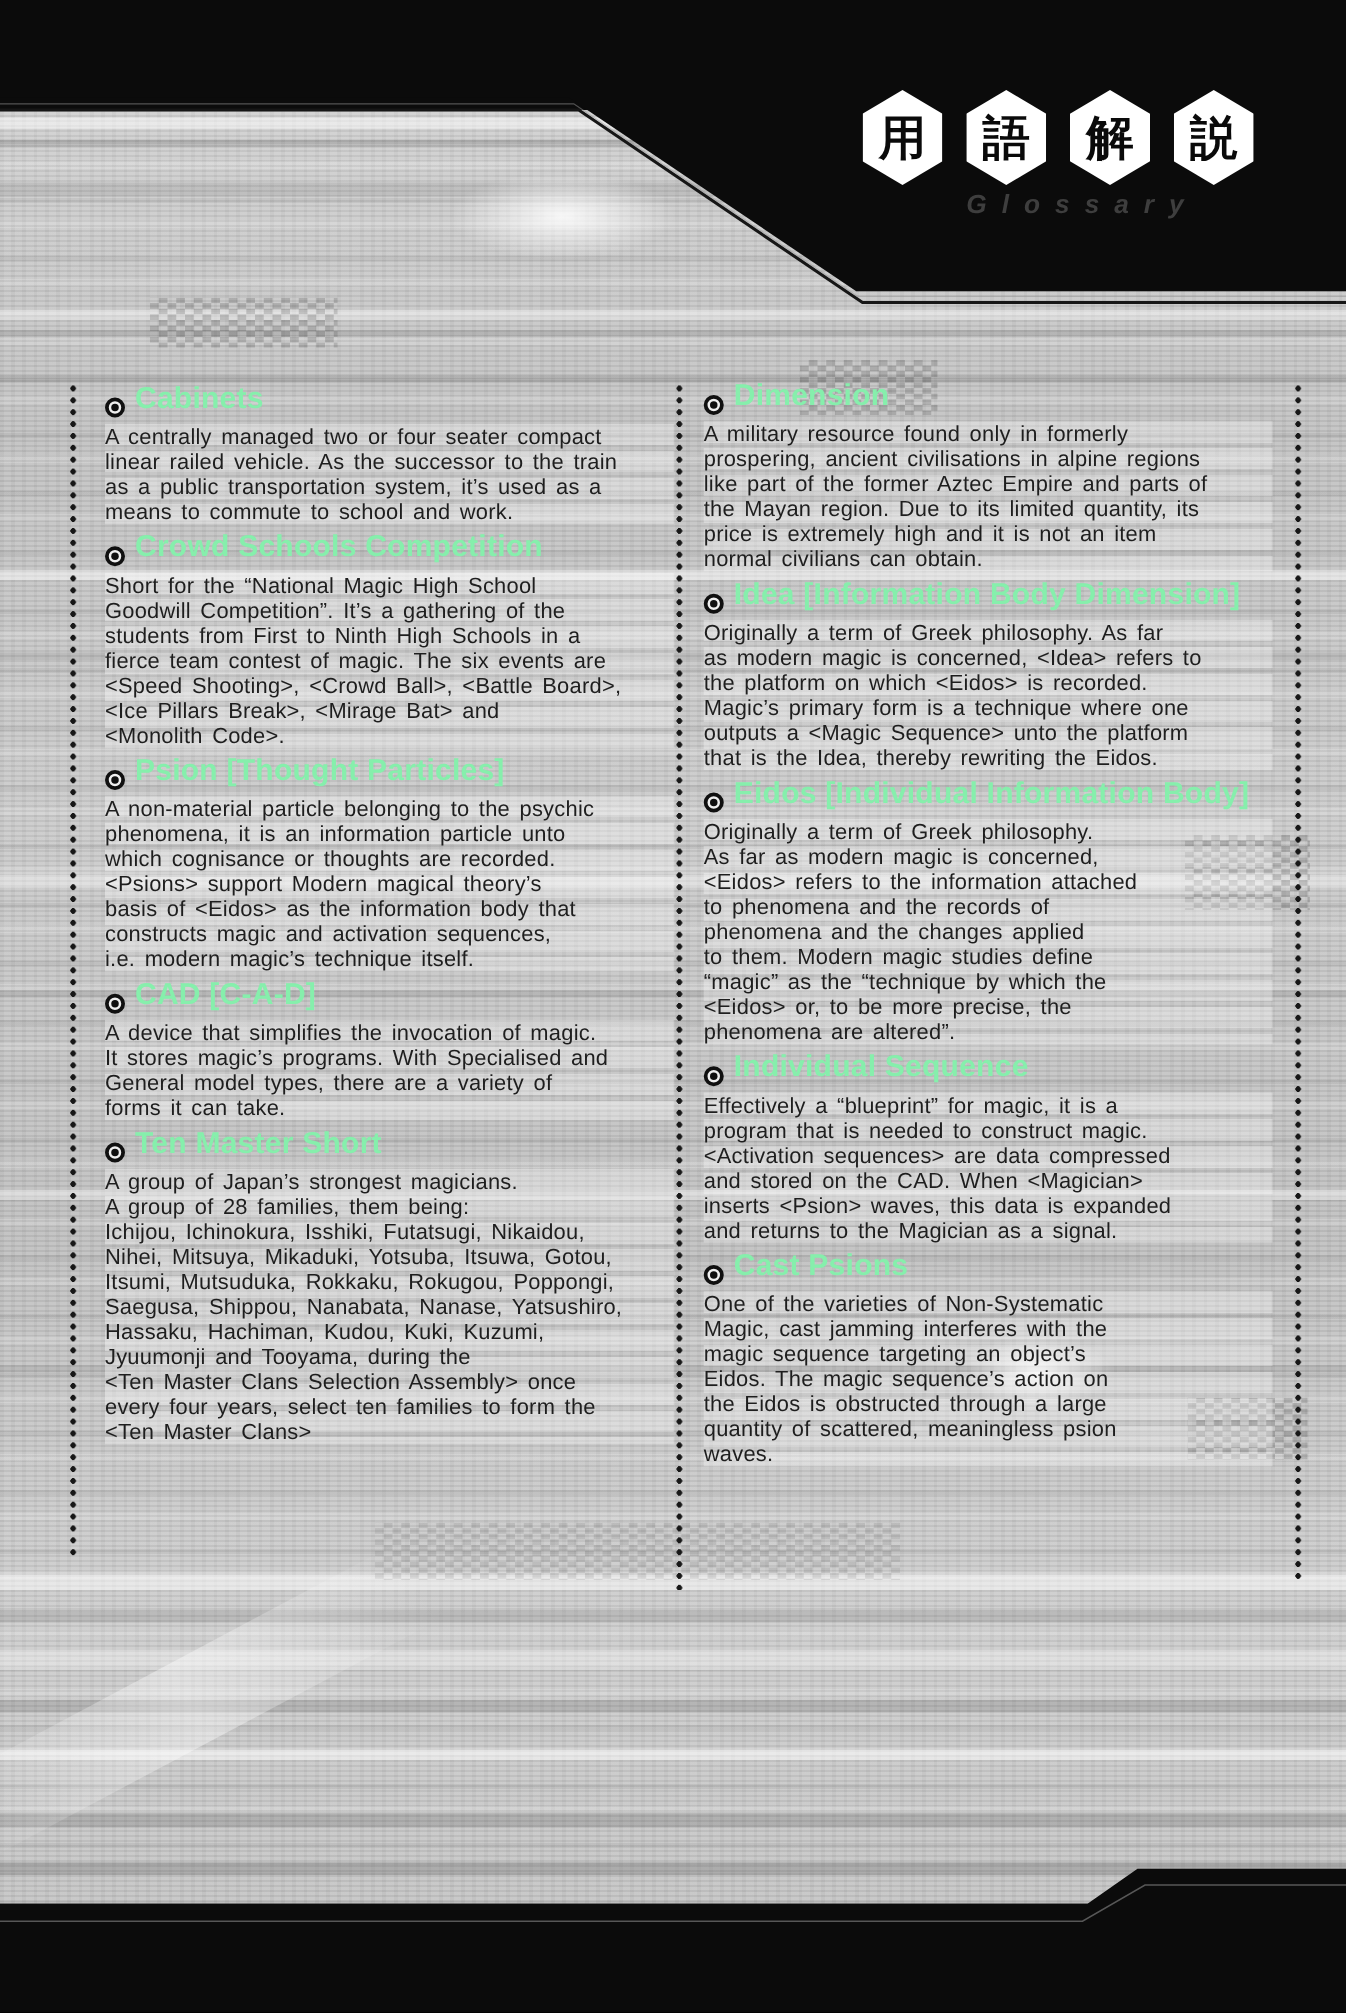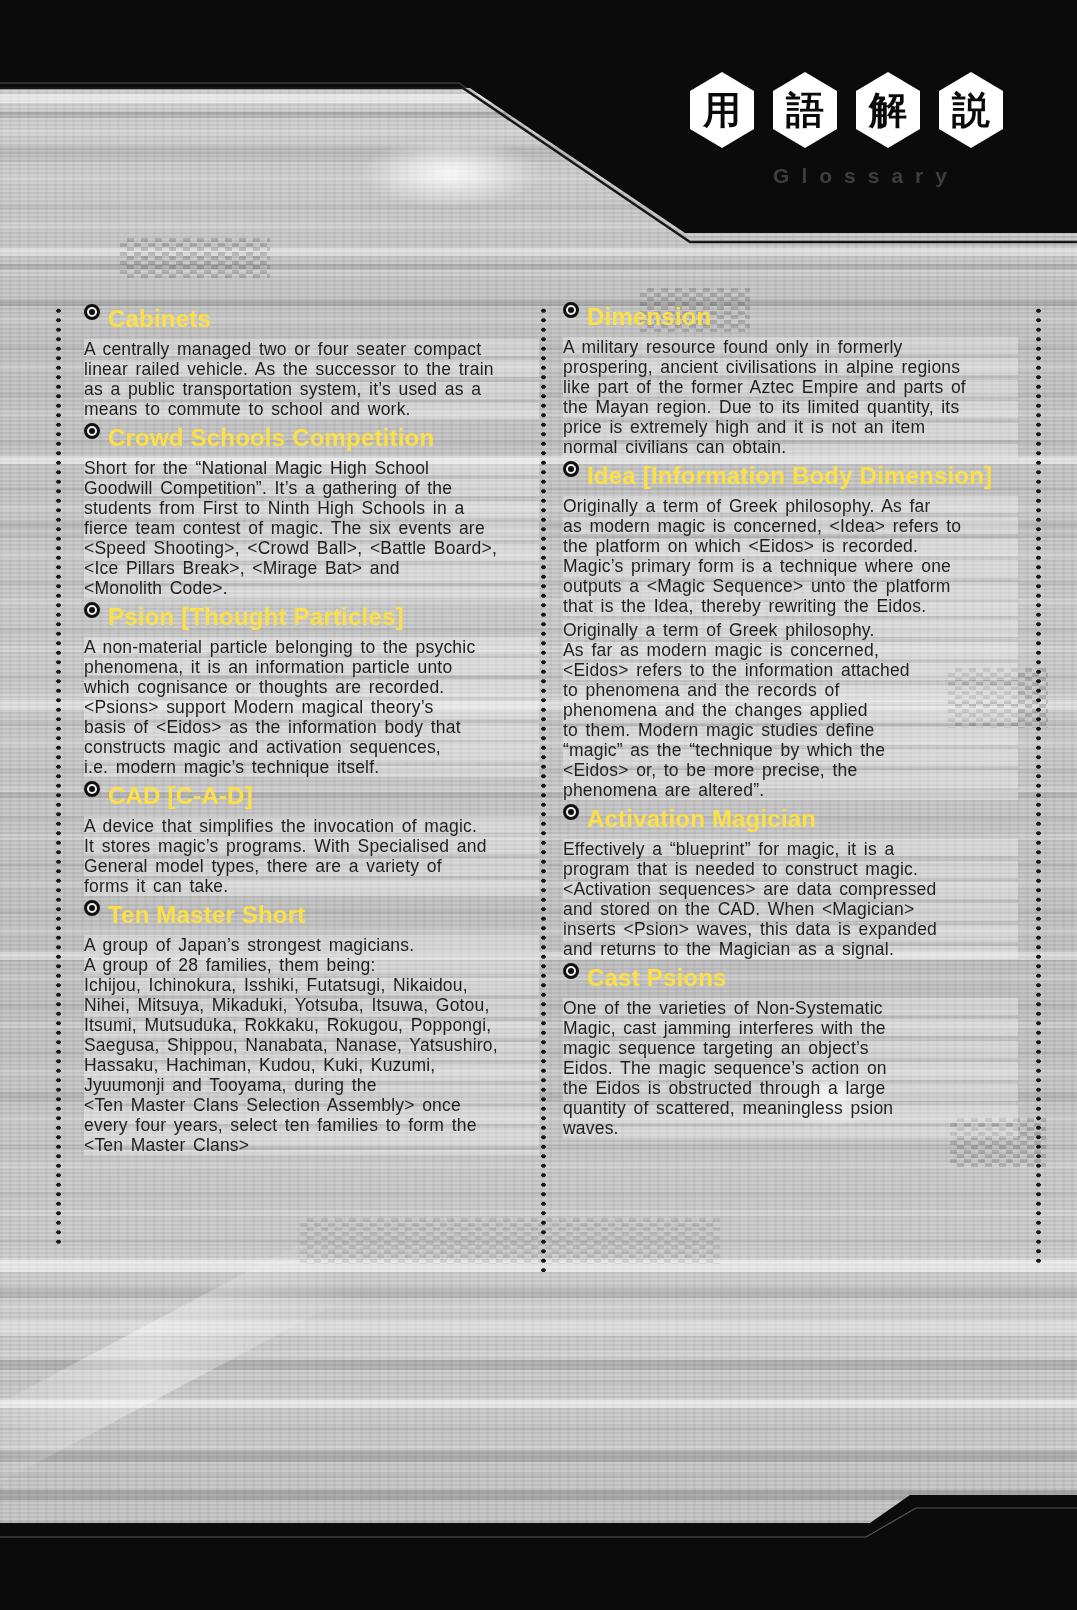--- a/index.html
+++ b/index.html
@@ -28,35 +28,35 @@
   .shape-svg{position:absolute;left:0;}
   
   .hex-row{position:absolute;left:690px;top:72px;display:flex;gap:19px;}
   .hex{
     width:64px;height:76px;background:#fff;
     clip-path:polygon(50% 0,100% 25%,100% 75%,50% 100%,0 75%,0 25%);
     display:flex;align-items:center;justify-content:center;
     font-family:"DejaVu Sans",sans-serif;font-weight:bold;font-size:38px;color:#0a0a0a;
   }
   .glossary-label{
-    position:absolute;left:688px;top:164px;width:344px;text-align:center;
-    font-size:21px;color:#3e3e3e;letter-spacing:12px;text-indent:12px;font-weight:bold;
+    position:absolute;left:688px;top:152px;width:344px;text-align:center;
+    font-size:21px;color:#3e3e3e;letter-spacing:12px;text-indent:12px;font-weight:bold;font-style:italic;
   }
   
   .dotted{
     position:absolute;width:5px;
     background-image:radial-gradient(circle,#171717 2.1px,rgba(0,0,0,0) 2.4px);
     background-size:5px 9.5px;
   }
   
   .col{position:absolute;width:455px;}
   .entry{margin:0 0 4px 0;}
   .term{
-    margin:0 0 5px 0;font-size:24px;line-height:30px;font-weight:bold;color:#fde047;
-    letter-spacing:.2px;white-space:nowrap;display:flex;align-items:flex-start;
+    margin:0 0 5px 0;font-size:24px;line-height:30px;font-weight:bold;color:#86efac;
+    letter-spacing:.2px;white-space:nowrap;display:flex;align-items:flex-end;
   }
   .bullet{
     flex:0 0 auto;width:10px;height:10px;border:3px solid #101010;border-radius:50%;
     margin-right:8px;position:relative;background:#efefef;
   }
   .bullet::after{
     content:"";position:absolute;left:2px;top:2px;width:6px;height:6px;border-radius:50%;background:#101010;
   }
   .body{
     margin:0;font-size:17.5px;line-height:20px;color:#1e1e1e;
@@ -212,34 +212,38 @@
           <span>Idea [Information Body Dimension]</span>
         </h2>
       <p class="body">Originally a term of Greek philosophy. As far
 as modern magic is concerned, &lt;Idea&gt; refers to
 the platform on which &lt;Eidos&gt; is recorded.
 Magic’s primary form is a technique where one
 outputs a &lt;Magic Sequence&gt; unto the platform
 that is the Idea, thereby rewriting the Eidos.</p>
     </section>
     <section class="entry">
+      <h2 class="term">
+          <span class="bullet"></span>
+          <span>Eidos [Individual Information Body]</span>
+        </h2>
       <p class="body">Originally a term of Greek philosophy.
 As far as modern magic is concerned,
 &lt;Eidos&gt; refers to the information attached
 to phenomena and the records of
 phenomena and the changes applied
 to them. Modern magic studies define
 “magic” as the “technique by which the
 &lt;Eidos&gt; or, to be more precise, the
 phenomena are altered”.</p>
     </section>
     <section class="entry">
       <h2 class="term">
           <span class="bullet"></span>
-          <span>Activation Magician</span>
+          <span>Individual Sequence</span>
         </h2>
       <p class="body">Effectively a “blueprint” for magic, it is a
 program that is needed to construct magic.
 &lt;Activation sequences&gt; are data compressed
 and stored on the CAD. When &lt;Magician&gt;
 inserts &lt;Psion&gt; waves, this data is expanded
 and returns to the Magician as a signal.</p>
     </section>
     <section class="entry">
       <h2 class="term">

